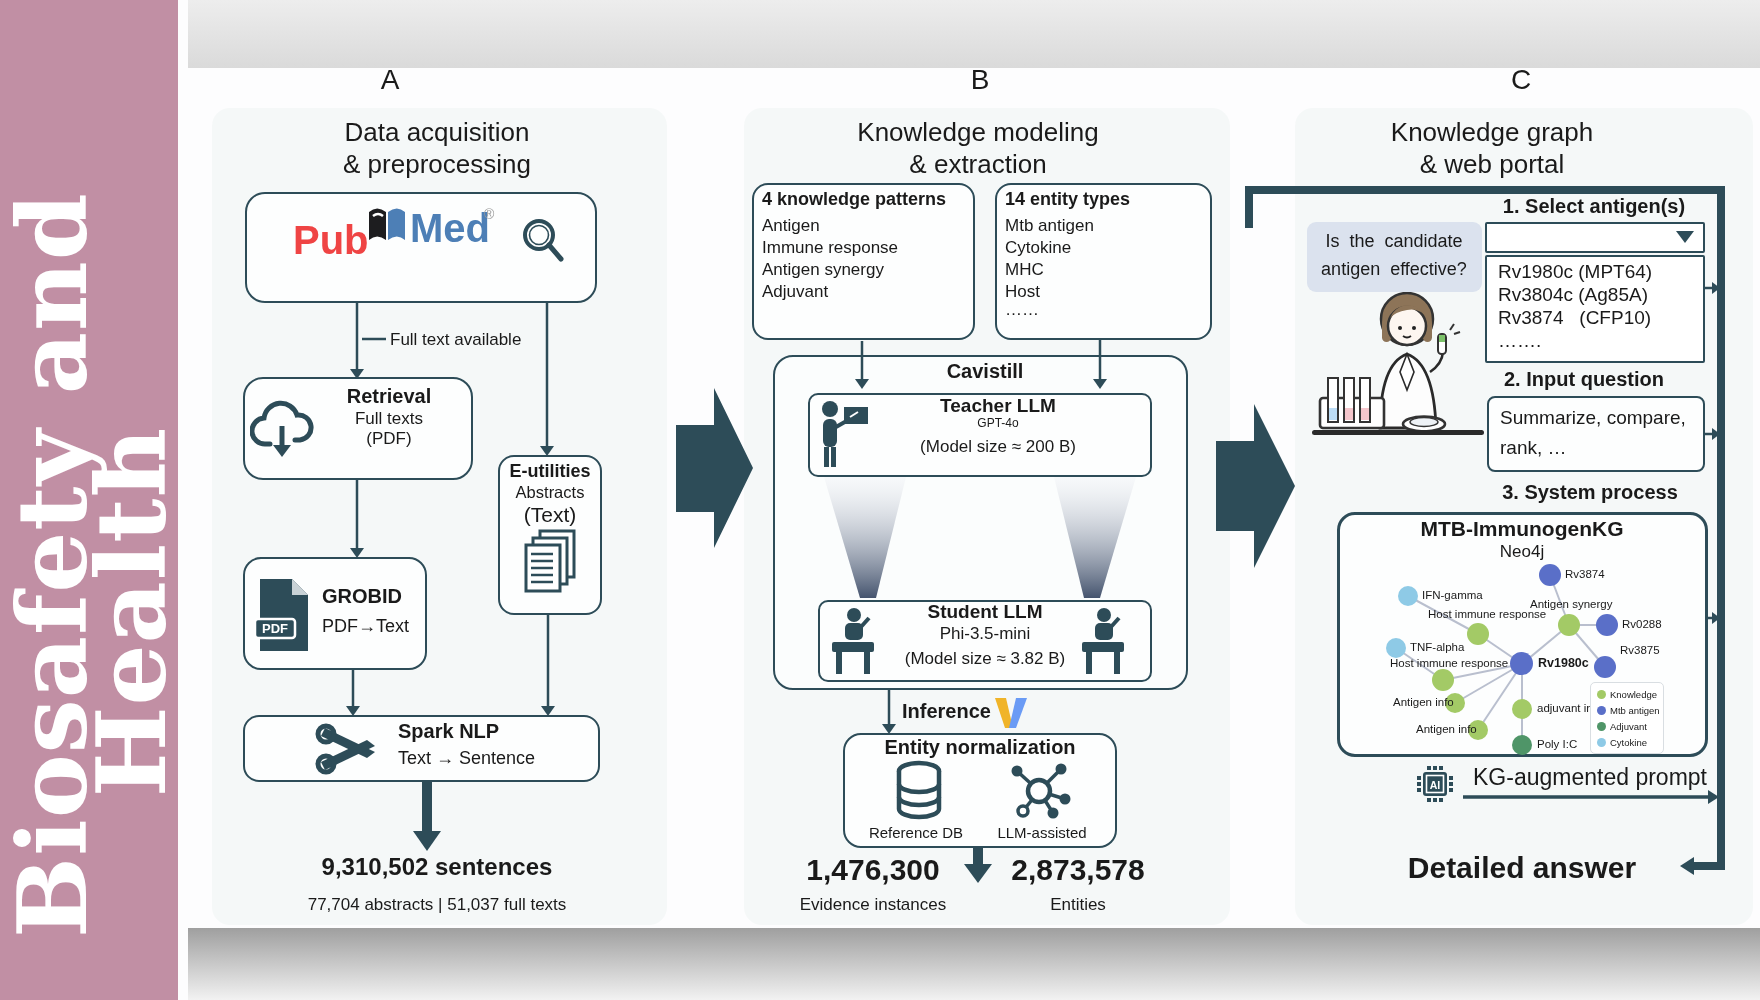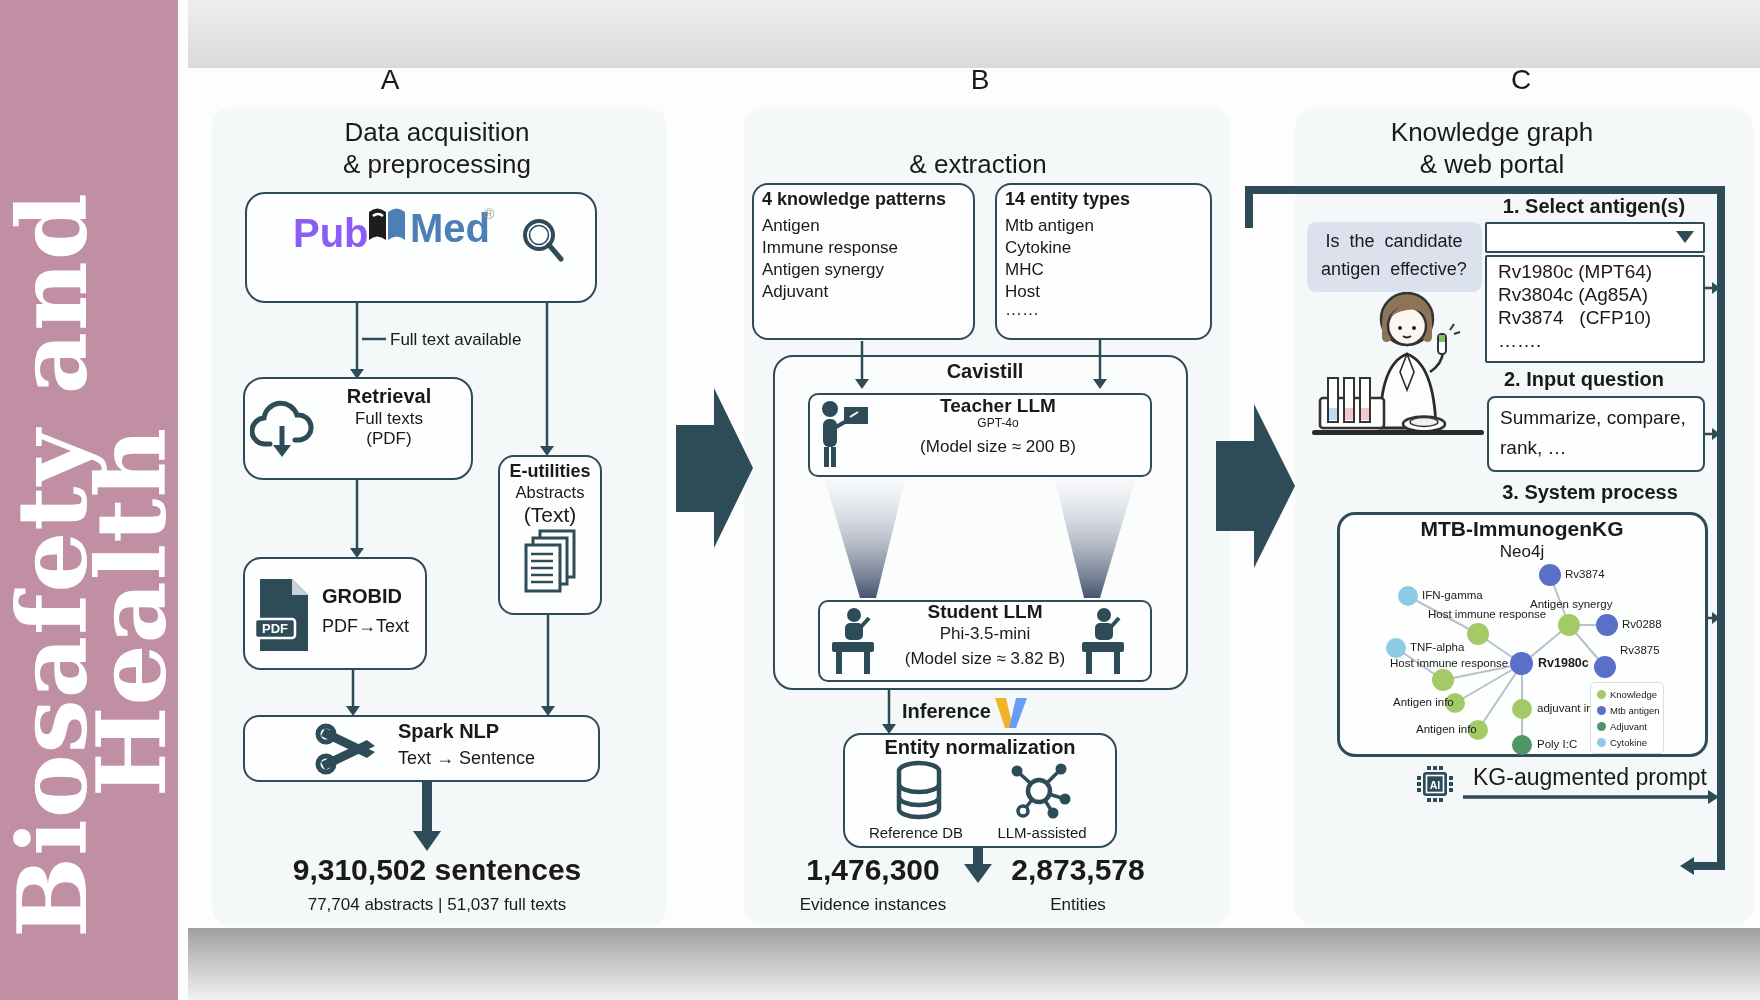--- a/index.html
+++ b/index.html
@@ -53,21 +53,21 @@
   <div class="panel" style="left:1295px;width:458px"></div>
 
   <div class="letter" style="left:390px">A</div>
   <div class="letter" style="left:980px">B</div>
   <div class="letter" style="left:1521px">C</div>
 
   <div class="t tc title" style="left:437px;top:118px">Data acquisition</div>
   <div class="t tc title" style="left:437px;top:150px">&amp; preprocessing</div>
 
   <div class="box" style="left:245px;top:192px;width:352px;height:111px;border-radius:20px"></div>
-  <div class="t b" style="left:293px;top:210px;font-size:40px;color:#8b5cf6">Pub</div>
+  <div class="t b" style="left:293px;top:217px;font-size:40px;color:#ef4444">Pub</div>
   <svg class="icon" style="left:366px;top:204px" width="42" height="44" viewBox="0 0 42 44">
     <path d="M3,8 Q11,1 20,8 V36 Q11,29 3,36 Z" fill="#1d1d1f"></path>
     <path d="M22,8 Q31,1 39,8 V36 Q31,29 22,36 Z" fill="#4d7fb6"></path>
     <path d="M7,12 Q12,8 17,12" stroke="#fff" stroke-width="2.5" fill="none"></path>
   </svg>
   <div class="t b" style="left:410px;top:205px;font-size:40px;color:#4d7fb6">Med</div>
   <div class="t" style="left:484px;top:206px;font-size:14px;color:#9a9a9a">®</div>
   <svg class="icon" style="left:520px;top:216px" width="46" height="50" viewBox="0 0 46 50">
     <circle cx="19" cy="19" r="14" stroke="#2d4c58" stroke-width="4" fill="none"></circle>
     <circle cx="19" cy="19" r="9.5" stroke="#2d4c58" stroke-width="1.6" fill="none"></circle>
@@ -113,23 +113,24 @@
   <div class="box" style="left:243px;top:715px;width:357px;height:67px;border-radius:16px"></div>
   <svg class="icon" style="left:313px;top:720px" width="72" height="58" viewBox="0 0 72 58">
     <polygon points="12,8 62,32 54,38 8,16" fill="#2d4c58"></polygon>
     <polygon points="12,50 62,26 54,20 8,42" fill="#2d4c58"></polygon>
     <circle cx="13" cy="14" r="8" stroke="#2d4c58" stroke-width="5" fill="none"></circle>
     <circle cx="13" cy="44" r="8" stroke="#2d4c58" stroke-width="5" fill="none"></circle>
   </svg>
   <div class="t b" style="left:398px;top:720px;font-size:20px">Spark NLP</div>
   <div class="t" style="left:398px;top:748px;font-size:18px">Text → Sentence</div>
 
-  <div class="t tc b" style="left:437px;top:853px;font-size:30px">9,310,502 sentences</div>
+  <div class="t tc b" style="left:437px;top:853px;font-size:24px">9,310,502 sentences</div>
   <div class="t tc" style="left:437px;top:895px;font-size:17px">77,704 abstracts | 51,037 full texts</div>
 
+  <div class="t tc title" style="left:978px;top:118px">Knowledge modeling</div>
   <div class="t tc title" style="left:978px;top:150px">&amp; extraction</div>
 
   <div class="box" style="left:752px;top:183px;width:223px;height:157px;border-radius:16px"></div>
   <div class="t b" style="left:762px;top:189px;font-size:18px">4 knowledge patterns</div>
   <div class="t" style="left:762px;top:216px;font-size:17px">Antigen</div>
   <div class="t" style="left:762px;top:238px;font-size:17px">Immune response</div>
   <div class="t" style="left:762px;top:260px;font-size:17px">Antigen synergy</div>
   <div class="t" style="left:762px;top:282px;font-size:17px">Adjuvant</div>
 
   <div class="box" style="left:995px;top:183px;width:217px;height:157px;border-radius:16px"></div>
@@ -316,20 +317,21 @@
         <rect x="24" y="34" width="4" height="4"></rect>
       <rect x="2" y="12" width="4" height="4"></rect>
         <rect x="2" y="18" width="4" height="4"></rect>
         <rect x="2" y="24" width="4" height="4"></rect>
       <rect x="34" y="12" width="4" height="4"></rect>
         <rect x="34" y="18" width="4" height="4"></rect>
         <rect x="34" y="24" width="4" height="4"></rect>
     </g>
   </svg>
   <div class="t tc" style="left:1590px;top:764px;font-size:23px">KG-augmented prompt</div>
+  <div class="t tc b" style="left:1522px;top:851px;font-size:30px">Detailed answer</div>
 
   <svg class="overlay" width="1760" height="1000" viewBox="0 0 1760 1000">
     <defs>
       <linearGradient id="funnelGrad" x1="0" y1="0" x2="0" y2="1">
         <stop offset="0" stop-color="#eceef4" stop-opacity="0.25"></stop>
         <stop offset="1" stop-color="#45546e"></stop>
       </linearGradient>
     </defs>
     <g stroke="#2d4c58" stroke-width="2.5" fill="none">
       <path d="M357,303 V369"></path>

